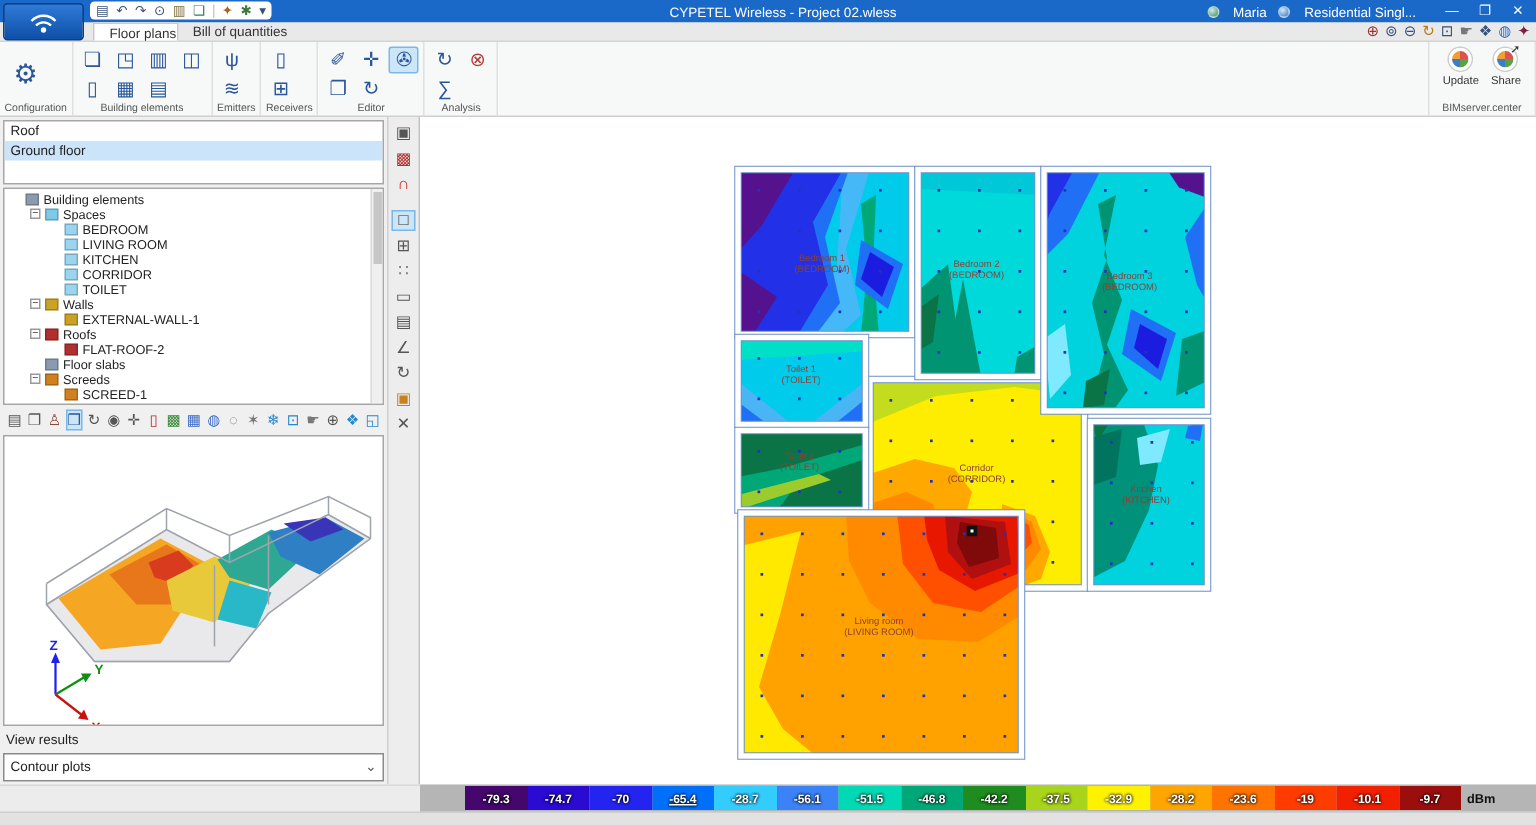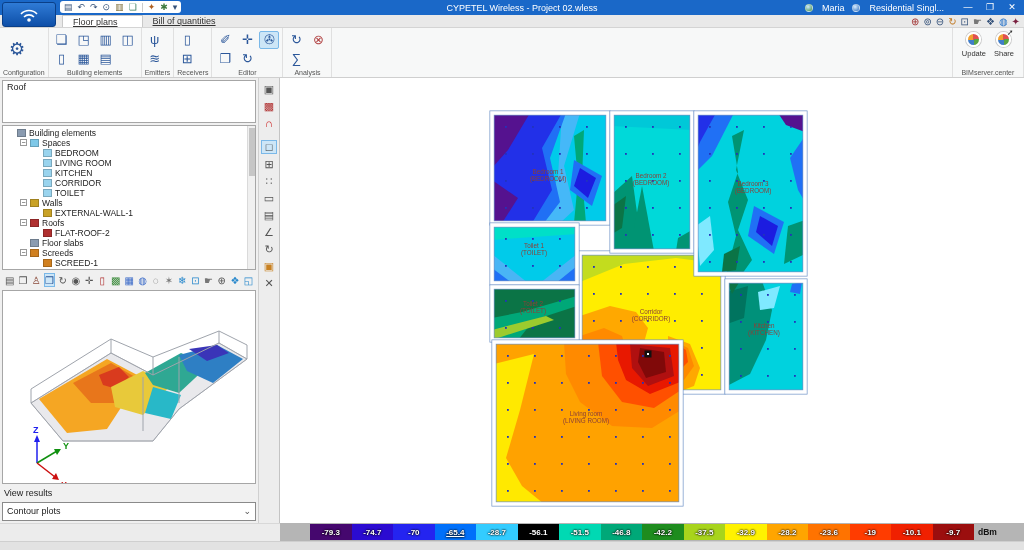--- a/index.html
+++ b/index.html
@@ -16,21 +16,21 @@
   .chip .dot.proj { background:radial-gradient(circle at 35% 30%, #d8ecff, #2F6FBF); }
   .winbtns { display:flex; gap:2px; margin-left:6px; }
   .winbtn { width:20px; height:13px; text-align:center; line-height:12px; font-size:9px; color:#fff; cursor:default; }
   .quickbar { position:absolute; left:60px; top:1px; height:12px; background:#fff; border-radius:3px; display:flex; align-items:center; padding:0 4px; gap:5px; }
   .quickbar .qi { font-size:9px; line-height:10px; color:#35527A; }
   .qsep { width:1px; height:9px; background:#ccc; }
   .appicon { position:absolute; left:2px; top:2px; width:54px; height:25px; background:linear-gradient(#2F7BD6,#0E4FA8); border:1px solid #0A3F88; border-radius:3px; z-index:5; display:flex; align-items:center; justify-content:center; }
 
   
   .tabrow { height:13px; background:#E9E9E9; display:flex; align-items:flex-end; padding-left:62px; position:relative; border-bottom:1px solid #D4D4D4; }
-  .tab { padding:1px 24px 1px 10px; font-size:9px; color:#333;text-decoration:underline; }
+  .tab { padding:1px 0 1px 10px; font-size:9px; color:#333; }
   .tab.active { background:#fff; border:1px solid #C9C9C9; border-bottom:none; }
   .navicons { position:absolute; right:4px; top:0; display:flex; align-items:center; gap:4px; height:13px; }
   .navicons .ni { font-size:10px; line-height:11px; }
 
   
   .ribbon { height:50px; background:#F7F8F8; border-bottom:1px solid #CFCFCF; display:flex; align-items:stretch; }
   .rgroup { display:flex; flex-direction:column; justify-content:space-between; padding:2px 3px 0 3px; border-right:1px solid #E0E0E0; position:relative; }
   .rrows { display:flex; flex-direction:column; gap:1px; align-items:flex-start; flex:1; justify-content:center; }
   .rrow { display:flex; gap:2px; }
   .rbtn { width:20px; height:18px; display:flex; align-items:center; justify-content:center; font-size:13px; color:#2B579A; border:1px solid transparent; border-radius:2px; }
@@ -228,20 +228,21 @@
           </div>
         </div>
         <div class="glabel">BIMserver.center</div>
       </div>
     </div>
 
   <div class="bodyrow">
     <div class="leftcol">
       <div class="panelbox floorbox" id="floorbox">
           <div class="flooritem">Roof</div>
+          <div class="flooritem sel">Ground floor</div>
         </div>
       <div class="panelbox treebox">
         <div id="tree">
             <div class="titem" style="padding-left: 2px;">
               <span class="texp none"></span>
               <span class="tico" style="background: rgb(138, 155, 176);"></span>
               <span>Building elements</span>
             </div>
             <div class="titem" style="padding-left: 15px;">
               <span class="texp">−</span>
@@ -683,21 +684,21 @@
 
   <div class="statusrow">
     <div class="status-left"></div>
     <div class="scalestrip">
       <div class="scalebar" id="scalebar">
           <div class="seg" style="background: rgb(69, 7, 110);">-79.3</div>
           <div class="seg" style="background: rgb(43, 11, 209);">-74.7</div>
           <div class="seg" style="background: rgb(36, 36, 240);">-70</div>
           <div class="seg" style="background: rgb(0, 112, 250); text-decoration: underline;">-65.4</div>
           <div class="seg" style="background: rgb(51, 204, 255);">-28.7</div>
-          <div class="seg" style="background: #000000;">-56.1</div>
+          <div class="seg" style="background: #3b82f6;">-56.1</div>
           <div class="seg" style="background: rgb(0, 217, 179);">-51.5</div>
           <div class="seg" style="background: rgb(0, 168, 120);">-46.8</div>
           <div class="seg" style="background: rgb(30, 140, 30);">-42.2</div>
           <div class="seg" style="background: rgb(168, 212, 28);">-37.5</div>
           <div class="seg" style="background: rgb(255, 242, 0);">-32.9</div>
           <div class="seg" style="background: rgb(255, 165, 0);">-28.2</div>
           <div class="seg" style="background: rgb(255, 115, 0);">-23.6</div>
           <div class="seg" style="background: rgb(255, 60, 0);">-19</div>
           <div class="seg" style="background: rgb(240, 32, 0);">-10.1</div>
           <div class="seg" style="background: rgb(155, 14, 14);">-9.7</div>

